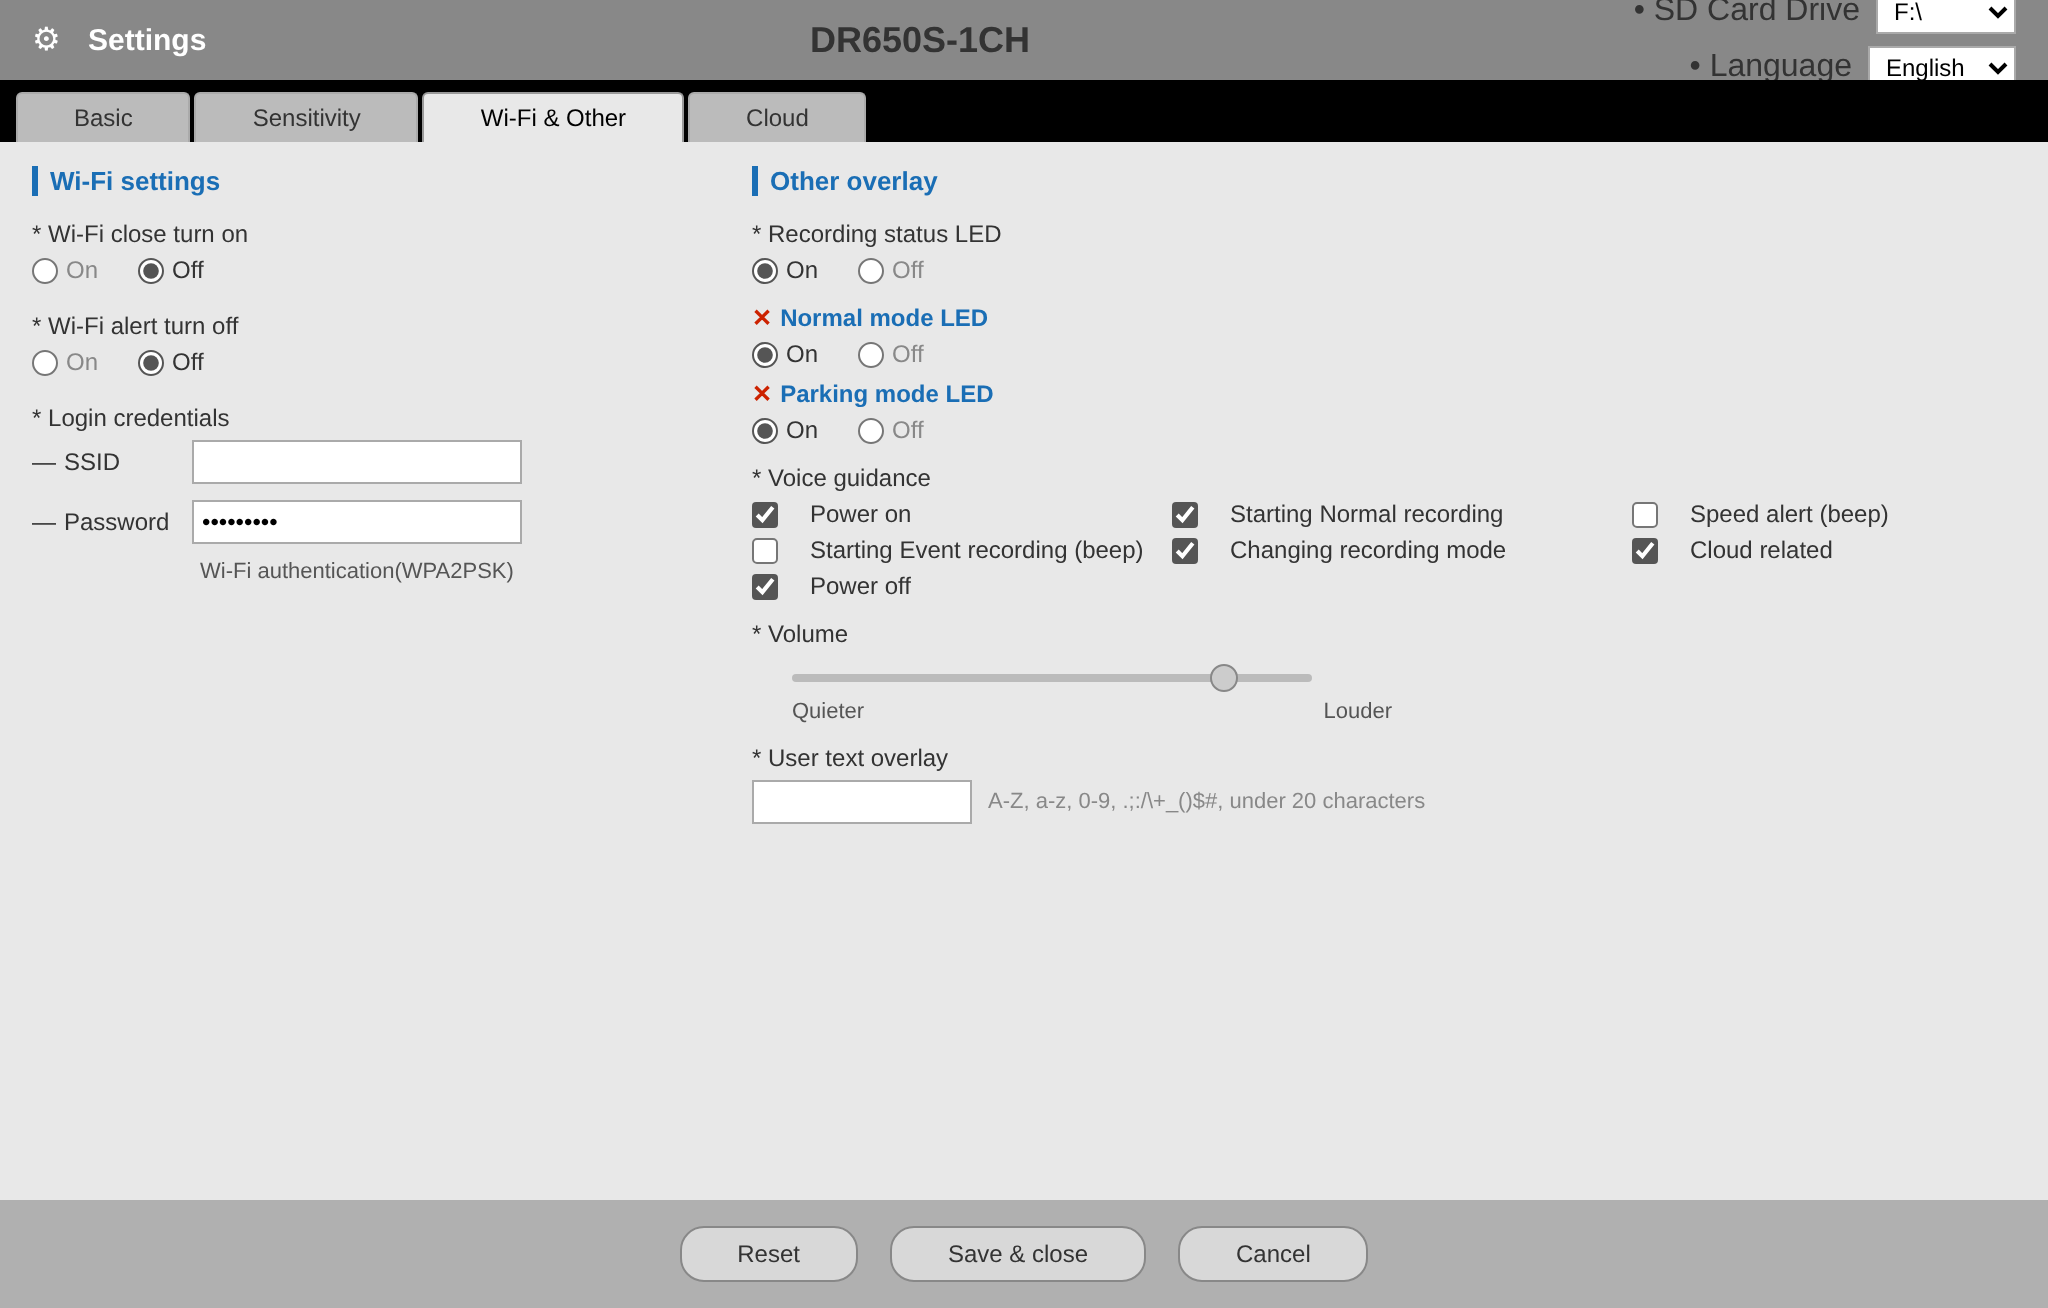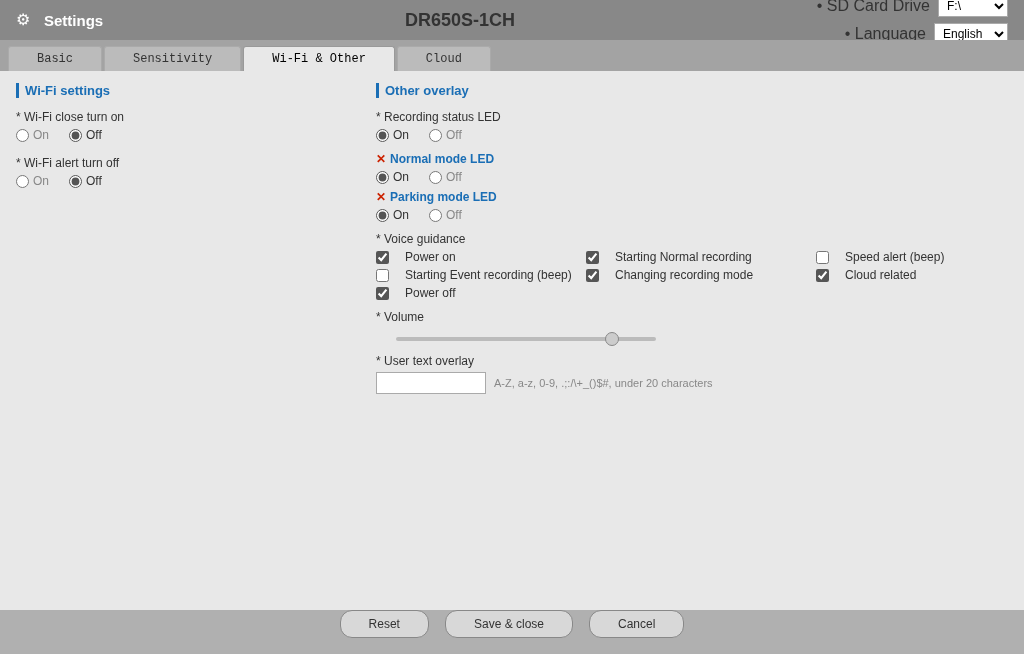--- a/index.html
+++ b/index.html
@@ -64,26 +64,25 @@
       content: '• ';
     }
     select.header-select {
       font-size: 12px;
       padding: 2px 4px;
       border: 1px solid #aaa;
       background: #fff;
       min-width: 70px;
     }
     .tabs-bar {
-      background: #a3a3a3;
+      background: #000000;
       display: flex;
       padding: 6px 8px 0 8px;
       gap: 2px;
       flex-shrink: 0;
-      font-family: Liberation Mono, monospace;
     }
     .tab {
       padding: 5px 28px;
       background: #bbb;
       border: 1px solid #aaa;
       border-bottom: none;
       cursor: pointer;
       font-size: 12px;
       color: #333;
       border-radius: 3px 3px 0 0;
@@ -243,23 +242,23 @@
       border: 1px solid #aaa;
       background: #fff;
       font-size: 12px;
     }
     .user-text-hint {
       font-size: 11px;
       color: #888;
     }
     .footer {
       background: #b0b0b0;
-      height: 44px;
-      display: flex;
-      align-items: flex-start;
+      height: 54px;
+      display: flex;
+      align-items: center;
       justify-content: center;
       gap: 16px;
       flex-shrink: 0;
     }
     .footer-btn {
       padding: 6px 28px;
       border: 1px solid #888;
       background: #d8d8d8;
       border-radius: 12px;
       cursor: pointer;
@@ -344,20 +343,32 @@
             <input type="radio" name="wifi_auto_off" style=""> 
               <span>On</span>
           </label>
           <label class="radio-item selected">
             <input type="radio" name="wifi_auto_off" checked="" style=""> 
               <span>Off</span>
           </label>
         </div>
       </div>
 
+      <div class="field-group login-section">
+        <div class="field-label required">Login credentials</div>
+        <div class="login-row">
+          <span class="login-row-label">SSID</span>
+          <input type="text" class="login-input" value="" style="">
+        </div>
+        <div class="login-row">
+          <span class="login-row-label">Password</span>
+          <input type="password" class="login-input" value="password1" style="">
+        </div>
+        <div class="wifi-auth">Wi-Fi authentication(WPA2PSK)</div>
+      </div>
     </div>
 
     <div class="right-panel">
       <div class="section-title">Other overlay</div>
 
       <div class="rs-field-group">
         <div class="rs-field-label required">Recording status LED</div>
         <div class="radio-row">
           <label class="radio-item selected">
             <input type="radio" name="rec_led" checked="" style=""> 
@@ -435,20 +446,24 @@
               <span>Power off</span>
           </label>
         </div>
       </div>
 
       <div class="rs-field-group volume-section">
         <div class="rs-field-label required">Volume</div>
         <div class="volume-slider-container">
           <input type="range" class="volume-slider" min="0" max="100" value="85" style="">
         </div>
+        <div class="volume-labels">
+          <span>Quieter</span>
+          <span>Louder</span>
+        </div>
       </div>
 
       <div class="rs-field-group">
         <div class="rs-field-label required">User text overlay</div>
         <div class="user-text-row">
           <input type="text" class="user-text-input" value="" style="">
           <span class="user-text-hint">A-Z, a-z, 0-9, .;:/\+_()$#, under 20 characters</span>
         </div>
       </div>
     </div>

